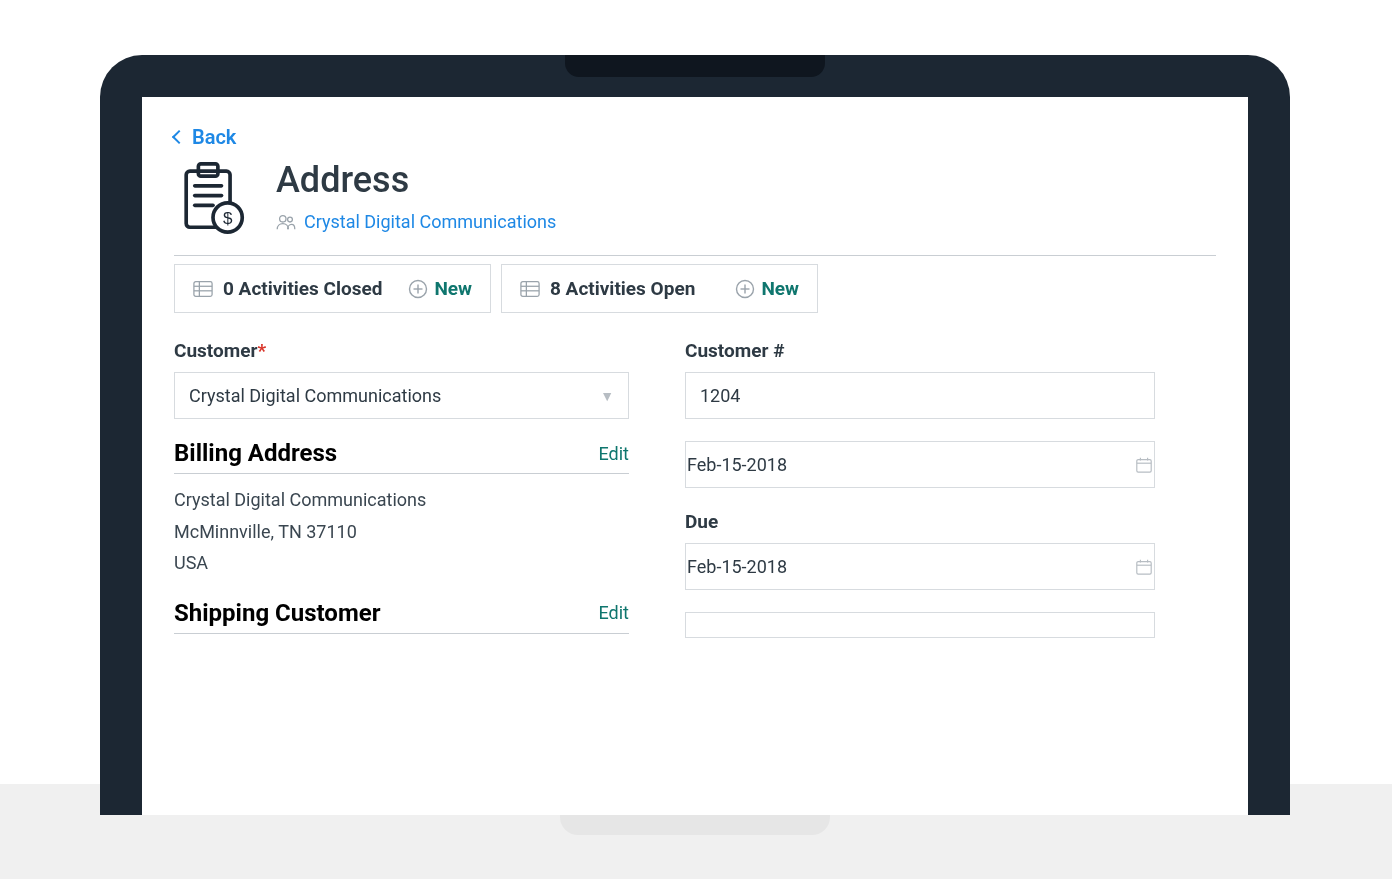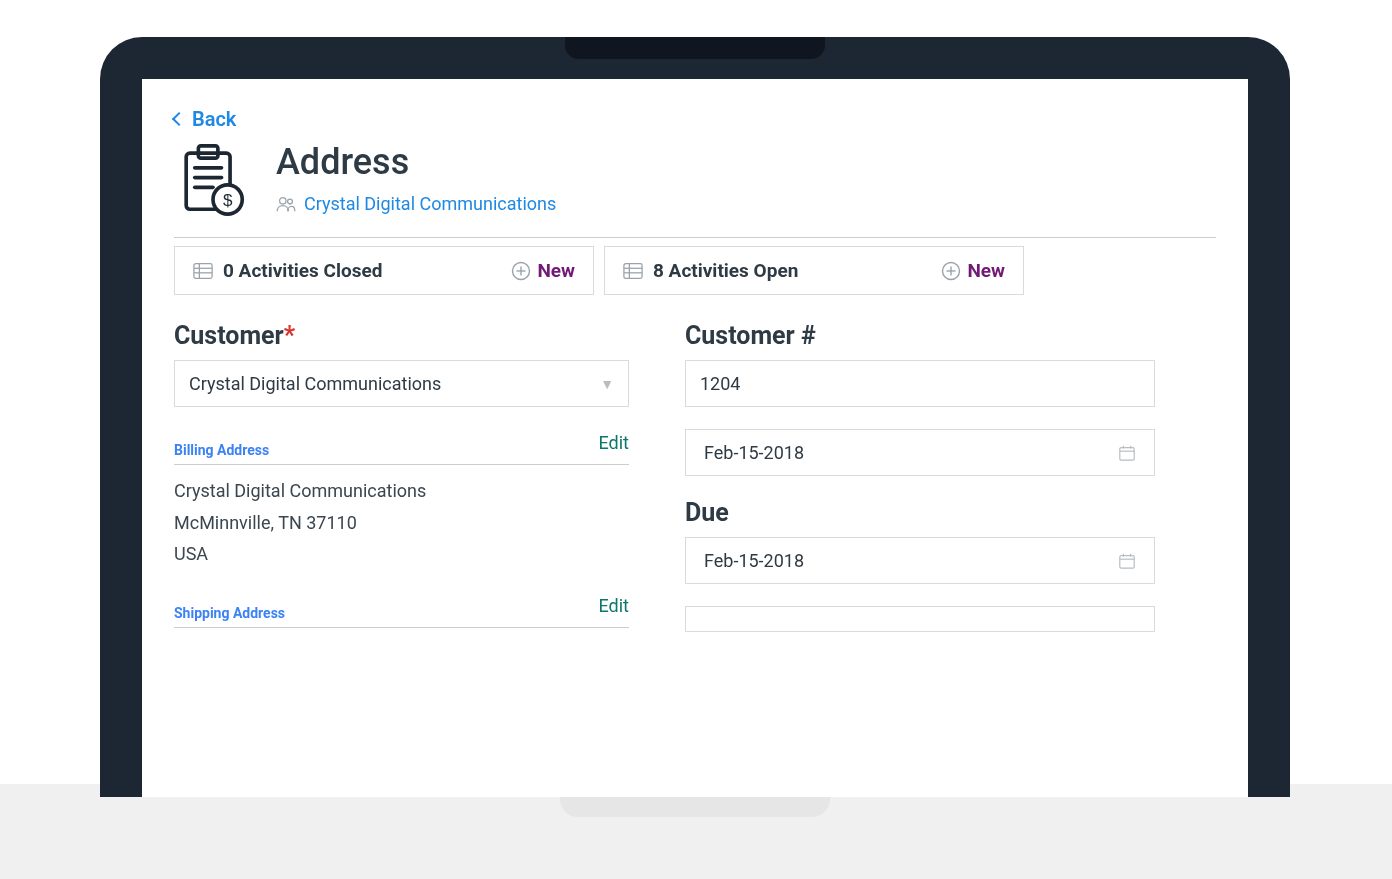--- a/index.html
+++ b/index.html
@@ -12,21 +12,21 @@
   }
   .stage {
     position: absolute;
     left: 0; right: 0; bottom: 0;
     height: 95px;
     background: #f0f0f0;
   }
   .laptop {
     position: absolute;
     left: 100px;
-    top: 37px;
+    top: 55px;
     width: 1190px;
     height: 760px;
     background: #1c2733;
     border-radius: 42px 42px 0 0;
   }
   .camera {
     position: absolute;
     top: 0;
     left: 50%;
     transform: translateX(-50%);
@@ -109,56 +109,56 @@
     display: flex;
     gap: 10px;
     margin-bottom: 26px;
   }
   .activity-card {
     border: 1px solid #d7dbdf;
     background: #fff;
     display: flex;
     align-items: center;
     padding: 12px 18px;
-    width: 420px;
+    width: 317px;
     justify-content: space-between;
   }
   .activity-left {
     display: flex;
     align-items: center;
     gap: 10px;
     font-size: 19px;
     font-weight: 700;
     color: #2e3a44;
   }
   .list-icon {
     color: #9aa3ab;
     display: inline-flex;
   }
   .new-link {
     display: inline-flex;
     align-items: center;
     gap: 6px;
-    color: #701a75;
+    color: #0f766e;
     font-weight: 700;
     font-size: 19px;
     cursor: pointer;
     text-align: center;
   }
   .plus-circle {
     display: inline-flex;
     color: #9aa3ab;
   }
   .form-grid {
     display: grid;
     grid-template-columns: 455px 470px;
     column-gap: 56px;
   }
   .field-label {
-    font-size: 25px;
+    font-size: 19px;
     font-weight: 700;
     color: #2e3a44;
     margin-bottom: 10px;
   }
   .req { color: #d9362b; }
   .select-box, .text-input {
     width: 100%;
     border: 1px solid #d7dbdf;
     background: #fff;
     font-size: 18px;
@@ -171,39 +171,38 @@
   .select-caret {
     color: #b7bdc3;
     font-size: 14px;
   }
   .date-input {
     width: 100%;
     border: 1px solid #d7dbdf;
     background: #fff;
     font-size: 18px;
     color: #2e3a44;
-    padding: 12px 18px;
+    padding: 12px 1px;
     display: flex;
     align-items: center;
     justify-content: space-between;
   }
   .cal-icon { color: #b7bdc3; display: inline-flex; }
   .section-header {
     display: flex;
     justify-content: space-between;
     align-items: center;
     border-bottom: 1px solid #c9ced3;
     padding-bottom: 6px;
     margin-top: 20px;
   }
   .section-header .sh-title {
-    font-size: 14px;
+    font-size: 24px;
     font-weight: 700;
-    color: #3b82f6;
-    margin-top: 15px;
+    color: #000000;
   }
   .edit-link {
     color: #0f766e;
     font-size: 18px;
     cursor: pointer;
   }
   .addr {
     margin-top: 10px;
     font-size: 18px;
     color: #3a4650;
@@ -334,21 +333,21 @@
             <span class="sh-title">Billing Address</span>
             <span class="edit-link">Edit</span>
           </div>
           <div class="addr">
             <div>Crystal Digital Communications</div>
             <div>McMinnville, TN 37110</div>
             <div>USA</div>
           </div>
 
           <div class="section-header">
-            <span class="sh-title">Shipping Address</span>
+            <span class="sh-title">Shipping Customer</span>
             <span class="edit-link">Edit</span>
           </div>
         </div>
 
         <div class="right-col">
           <div class="block">
             <div class="field-label">Customer #</div>
             <div class="text-input">
               <span>1204</span>
             </div>

